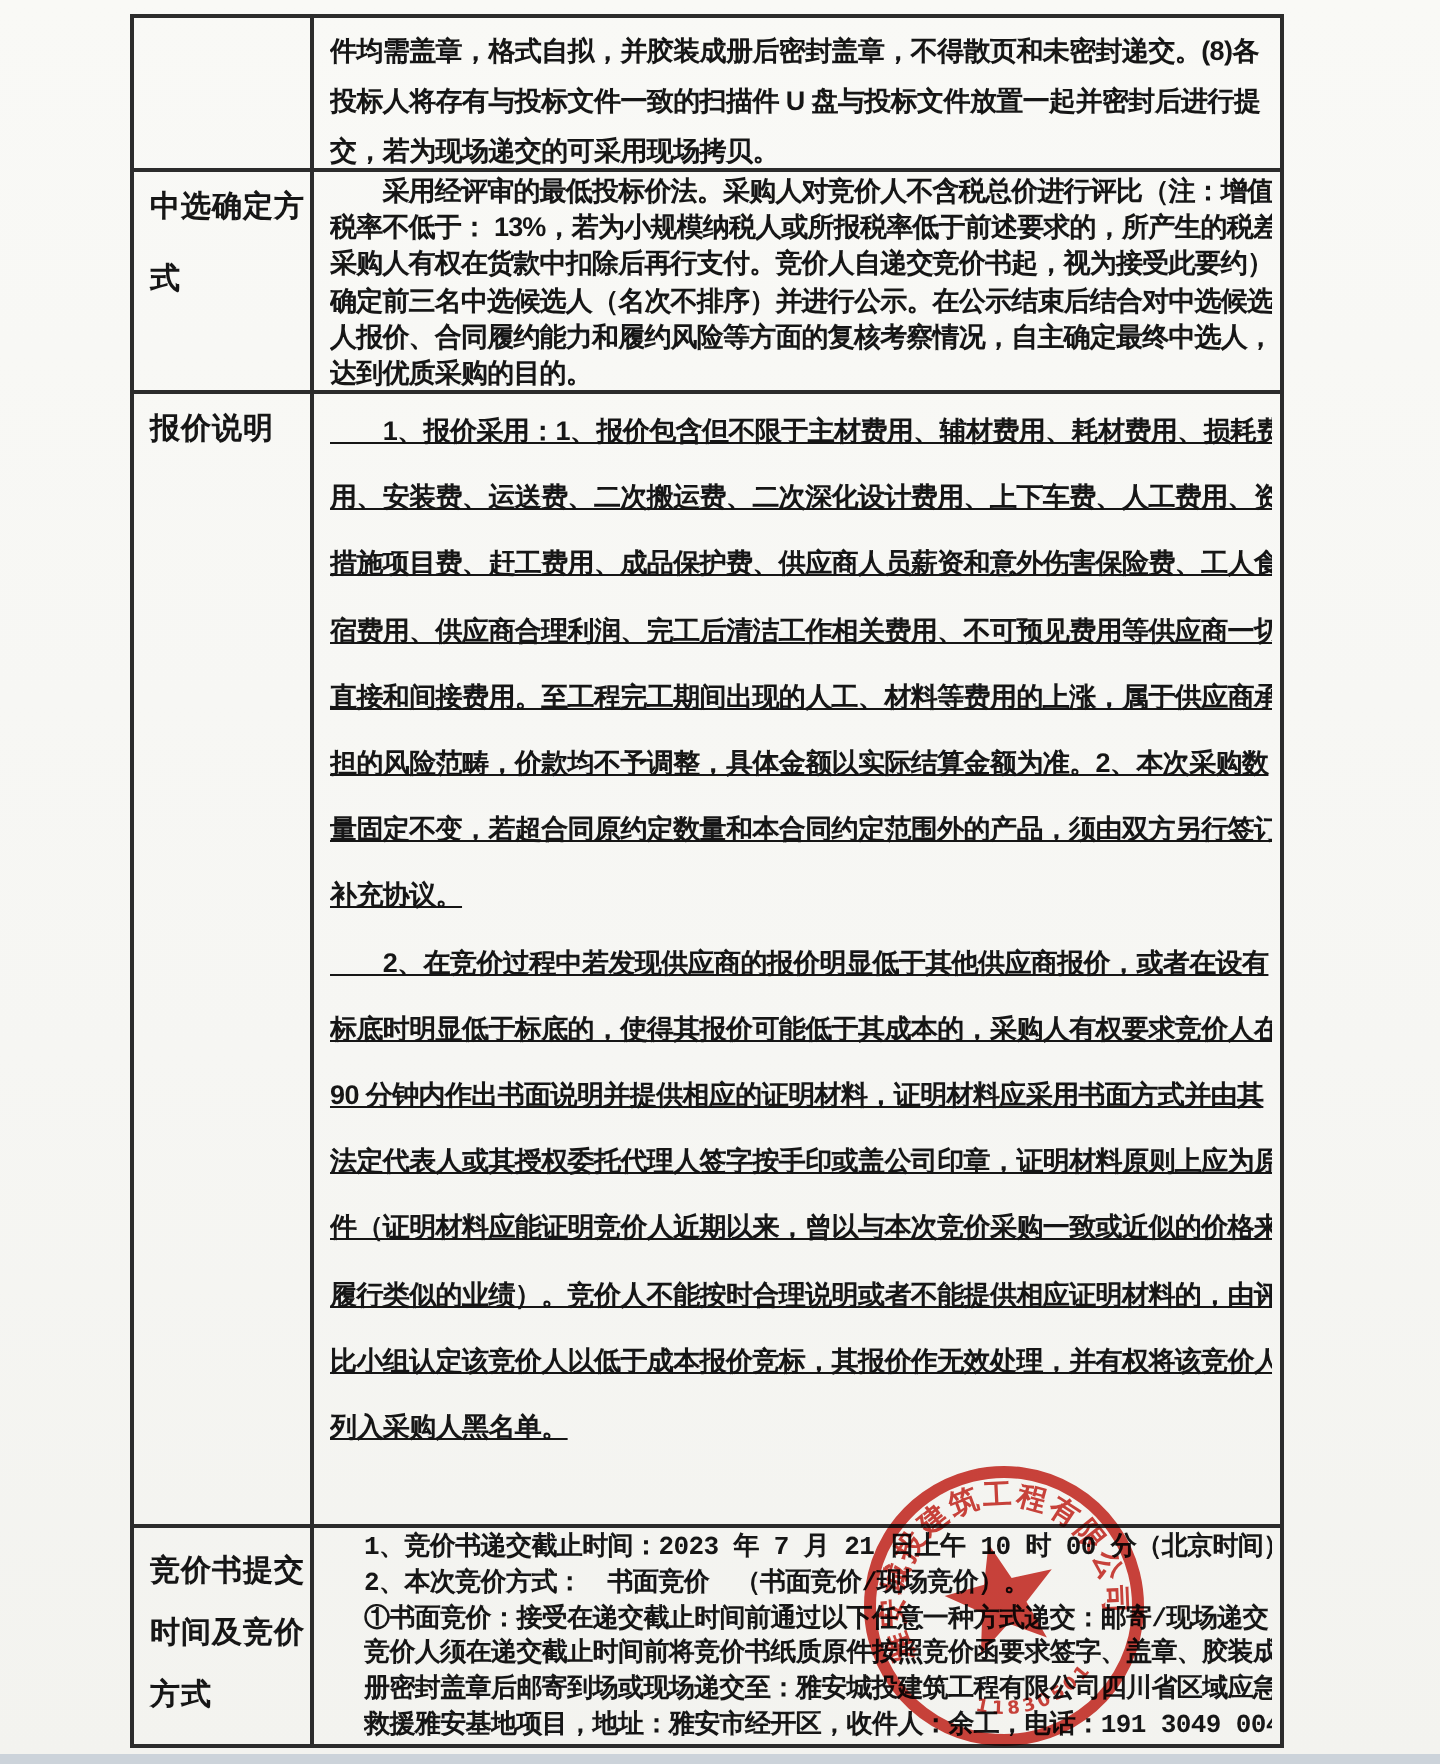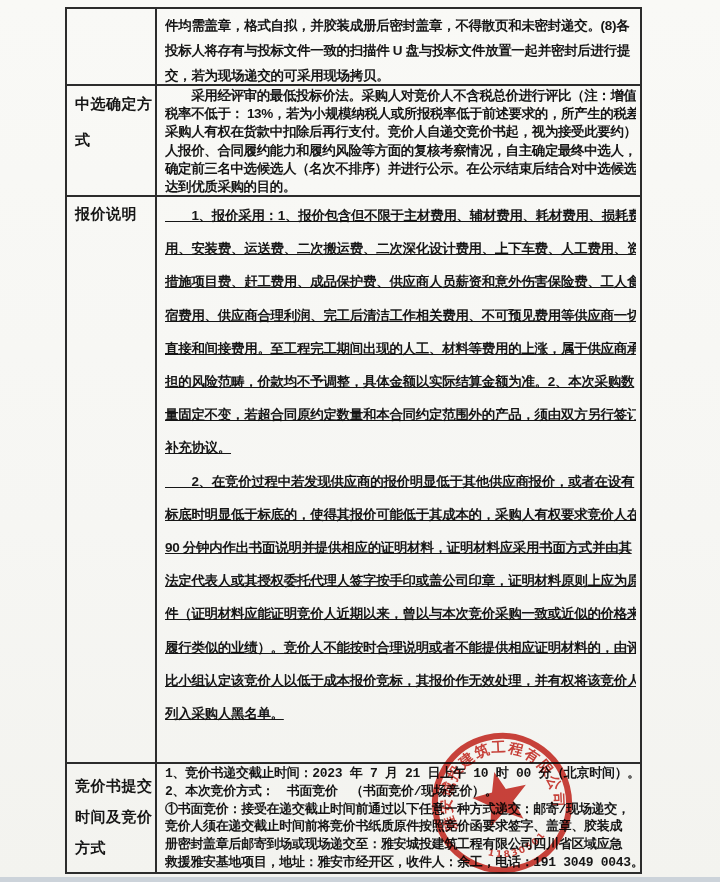--- a/index.html
+++ b/index.html
@@ -15,21 +15,21 @@
   .bottom-strip{
     position:absolute;left:0;top:877px;width:720px;height:5px;
     background:#ccd3da;
   }
   .doc-table{
     position:absolute;left:65px;top:7px;width:577px;height:867px;
     border:2px solid #2c2c2c;box-sizing:border-box;
     color:#161616;
   }
   .trow{display:flex;box-sizing:border-box;border-bottom:2px solid #2c2c2c;overflow:hidden;}
-  .trow.last{border-bottom:none;}
+  .trow.last{border-bottom:none;gap:17px;}
   .hcell{
     width:90px;flex:0 0 90px;box-sizing:border-box;
     border-right:2px solid #2c2c2c;
     padding:8px 2px 0 8px;
     font-weight:700;font-size:15px;letter-spacing:.5px;
     overflow:hidden;
   }
   .ccell{
     flex:1;box-sizing:border-box;padding:2px 4px 0 8px;overflow:hidden;
     font-weight:700;
@@ -69,22 +69,22 @@
       </div>
       <div class="trow row-1">
         <div class="hcell">
           <div class="hline">中选确定方</div>
           <div class="hline">式</div>
         </div>
         <div class="ccell">
           <div class="tline"><span>　　采用经评审的最低投标价法。采购人对竞价人不含税总价进行评比（注：增值税</span></div>
           <div class="tline"><span>税率不低于：</span><span class="u"> 13%</span><span>，若为小规模纳税人或所报税率低于前述要求的，所产生的税差，</span></div>
           <div class="tline"><span>采购人有权在货款中扣除后再行支付。竞价人自递交竞价书起，视为接受此要约），</span></div>
+          <div class="tline"><span>确定前三名中选候选人（名次不排序）并进行公示。在公示结束后结合对中选候选</span></div>
           <div class="tline"><span>人报价、合同履约能力和履约风险等方面的复核考察情况，自主确定最终中选人，</span></div>
-          <div class="tline"><span>确定前三名中选候选人（名次不排序）并进行公示。在公示结束后结合对中选候选</span></div>
           <div class="tline"><span>达到优质采购的目的。</span></div>
         </div>
       </div>
       <div class="trow row-2">
         <div class="hcell">
           <div class="hline">报价说明</div>
         </div>
         <div class="ccell">
           <div class="tline"><span>　　1、报价采用：1、报价包含但不限于主材费用、辅材费用、耗材费用、损耗费</span></div>
           <div class="tline"><span>用、安装费、运送费、二次搬运费、二次深化设计费用、上下车费、人工费用、资</span></div>

